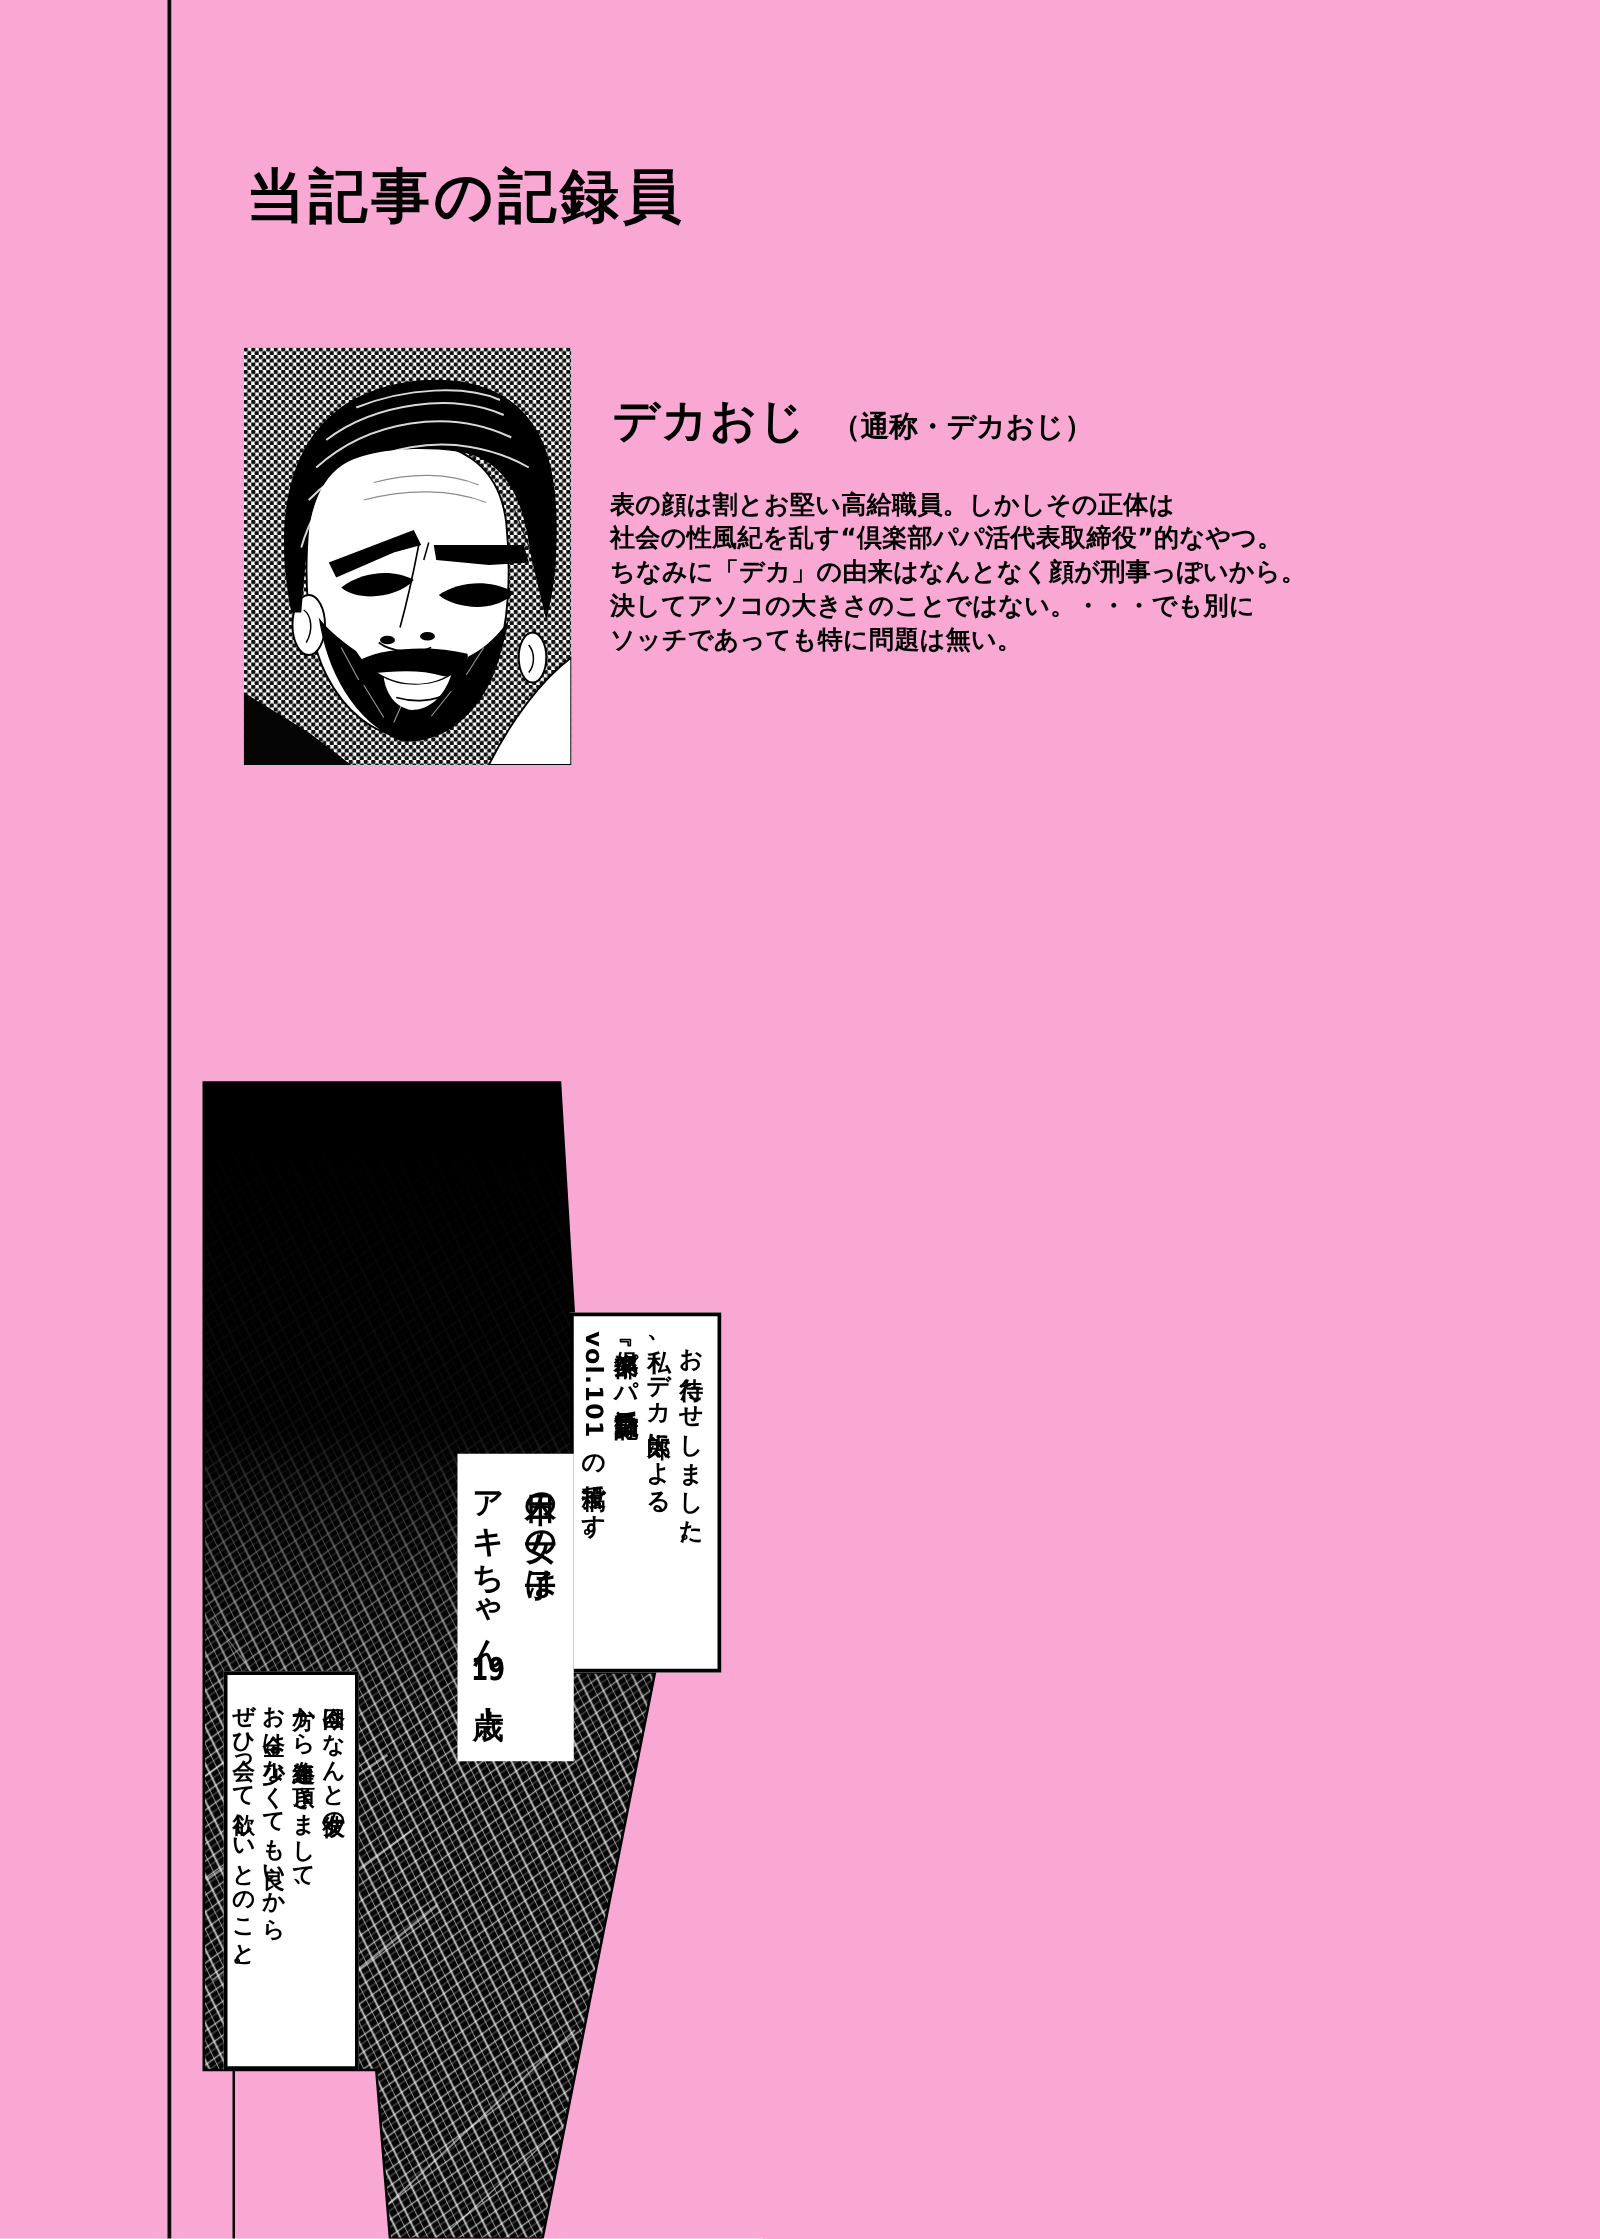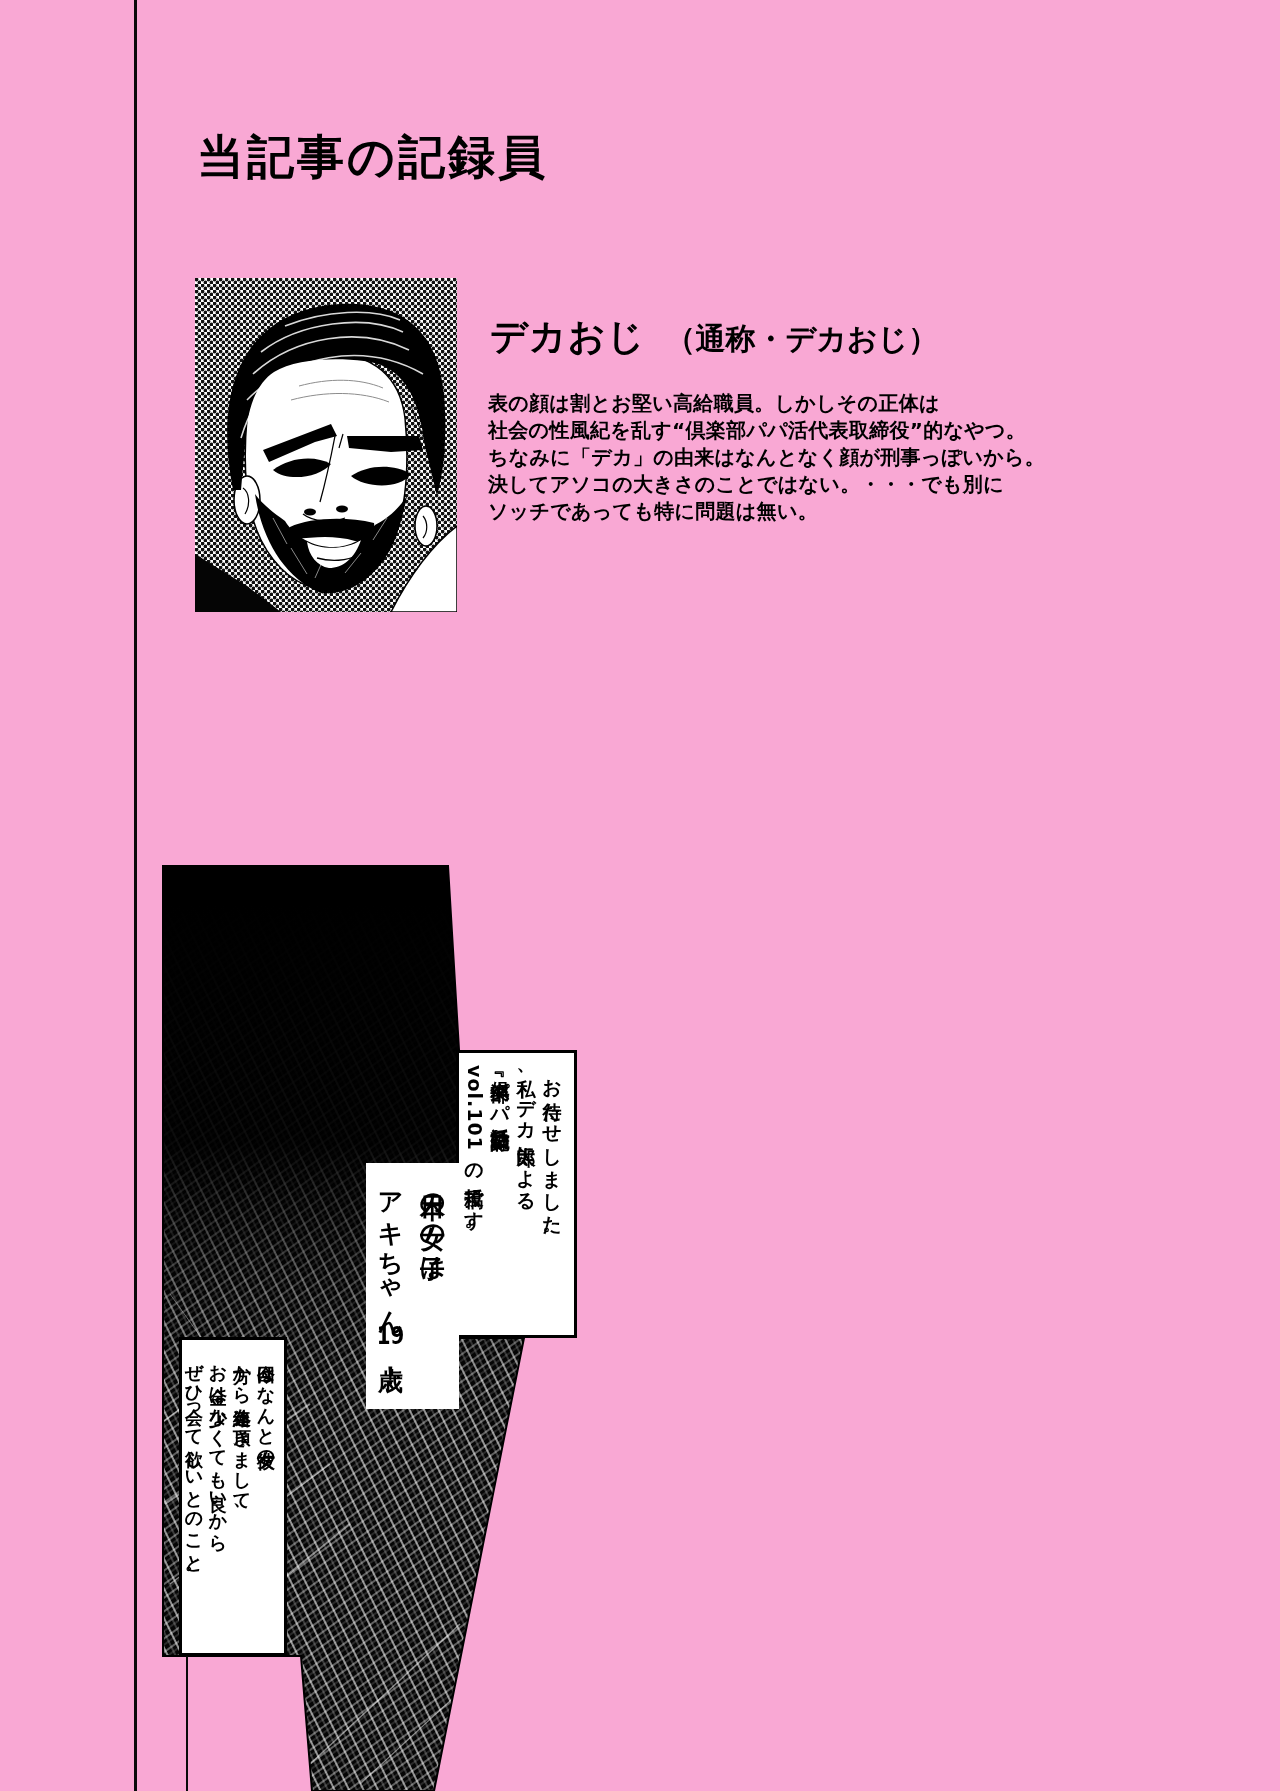--- a/index.html
+++ b/index.html
@@ -9,21 +9,21 @@
   }
   .abs{position:absolute;}
   #left-rule{left:134px;top:0;width:3px;height:1791px;background:#0a0a0a;}
   #bottom-rule{left:186px;top:1656px;width:2px;height:135px;background:#0a0a0a;z-index:3;}
   #page-title{
     left:197px;top:126px;font-size:47px;font-weight:800;letter-spacing:3px;
   }
   #portrait{left:195px;top:278px;width:262px;height:334px;}
   #name-row{left:490px;top:312px;white-space:nowrap;}
   #recorder-name{font-size:37px;font-weight:800;letter-spacing:1px;}
-  #recorder-alias{font-size:30px;font-weight:700;margin-left:20px;}
+  #recorder-alias{font-size:23px;font-weight:700;margin-left:20px;}
   #recorder-bio{
     left:488px;top:390px;width:560px;font-size:20px;line-height:27px;
     font-weight:700;white-space:pre-line;letter-spacing:0.3px;
   }
   #panel-art{left:160px;top:864px;width:420px;height:927px;z-index:1;}
   .vbox{
     position:absolute;background:#ffffff;writing-mode:vertical-rl;
     text-orientation:mixed;white-space:pre-line;font-weight:700;color:#000;
     z-index:2;box-sizing:border-box;
   }

